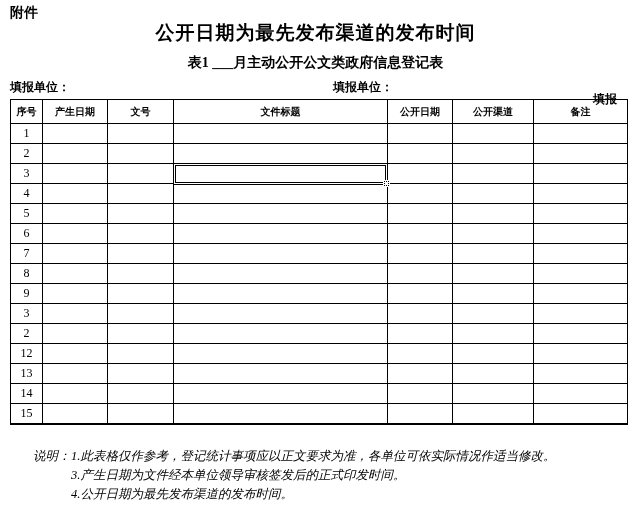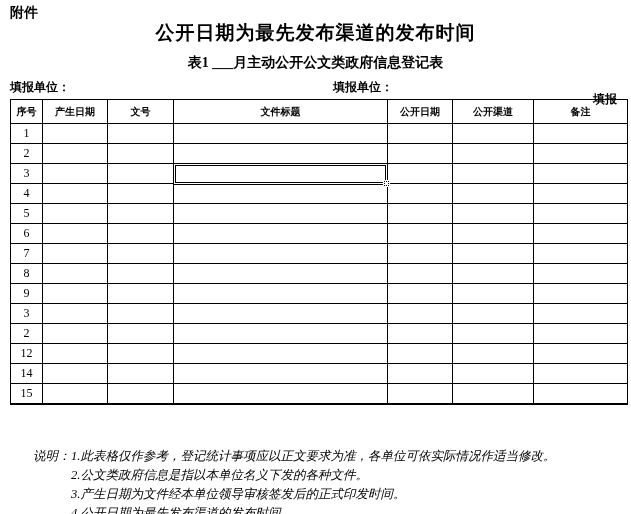--- a/index.html
+++ b/index.html
@@ -237,20 +237,29 @@
     <tr>
       <td>12</td>
       <td></td>
           <td></td>
       <td></td>
           <td></td>
       <td></td>
           <td></td>
     </tr>
     <tr>
+      <td>13</td>
+      <td></td>
+          <td></td>
+      <td></td>
+          <td></td>
+      <td></td>
+          <td></td>
+    </tr>
+    <tr>
       <td>14</td>
       <td></td>
           <td></td>
       <td></td>
           <td></td>
       <td></td>
           <td></td>
     </tr>
     <tr>
       <td>15</td>
@@ -261,19 +270,18 @@
       <td></td>
           <td></td>
     </tr>
   </tbody>
     </table>
 
   <div class="notes">
     <span class="notes-label">说明：</span>
     <div class="notes-items">
       <div>1.此表格仅作参考，登记统计事项应以正文要求为准，各单位可依实际情况作适当修改。</div>
-      <div>2.公文类政府信息是指以本单位名义下发的各种文件。</div>
       <div>3.产生日期为文件经本单位领导审核签发后的正式印发时间。</div>
       <div>4.公开日期为最先发布渠道的发布时间。</div>
     </div>
   </div>
 
 </div>
 
 </body></html>

